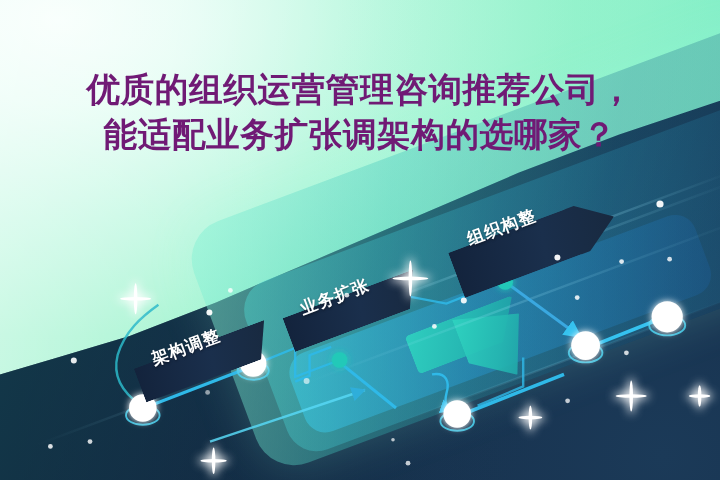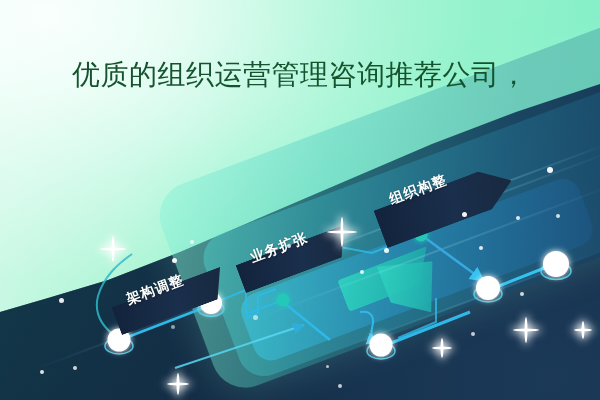--- a/index.html
+++ b/index.html
@@ -174,22 +174,22 @@
 
   
   .title-wrap {
     position: absolute;
     left: 0; right: 0;
     top: 56px;
     text-align: center;
     z-index: 30;
   }
   .title-line {
-    color: #14532d;
-    font-weight: 400;
+    color: #701a75;
+    font-weight: 700;
     font-size: 28px;
     line-height: 38px;
     letter-spacing: 0.5px;
     white-space: nowrap;
   }
 
   
   .dot {
     position: absolute;
     border-radius: 50%;
@@ -330,15 +330,16 @@
 
   <div class="sparkle" style="left:113px;top:249px;width:26px;height:26px"></div>
   <div class="sparkle" style="left:342px;top:232px;width:30px;height:30px"></div>
   <div class="sparkle" style="left:526px;top:330px;width:26px;height:26px"></div>
   <div class="sparkle" style="left:178px;top:384px;width:22px;height:22px"></div>
   <div class="sparkle" style="left:442px;top:348px;width:20px;height:20px"></div>
   <div class="sparkle" style="left:583px;top:330px;width:18px;height:18px"></div>
 
   <div class="title-wrap">
     <div class="title-line">优质的组织运营管理咨询推荐公司，</div>
+    <div class="title-line">能适配业务扩张调架构的选哪家？</div>
   </div>
 
 </div>
 
 </body></html>

